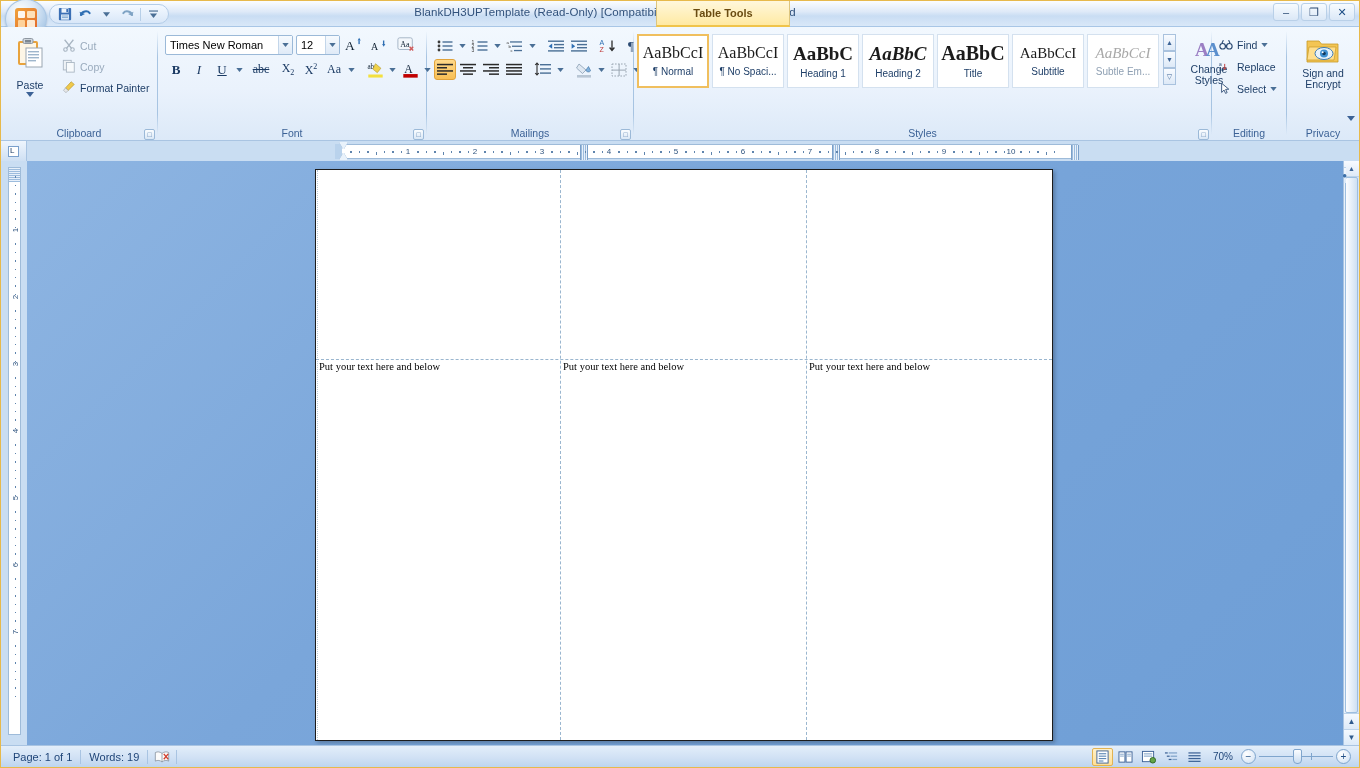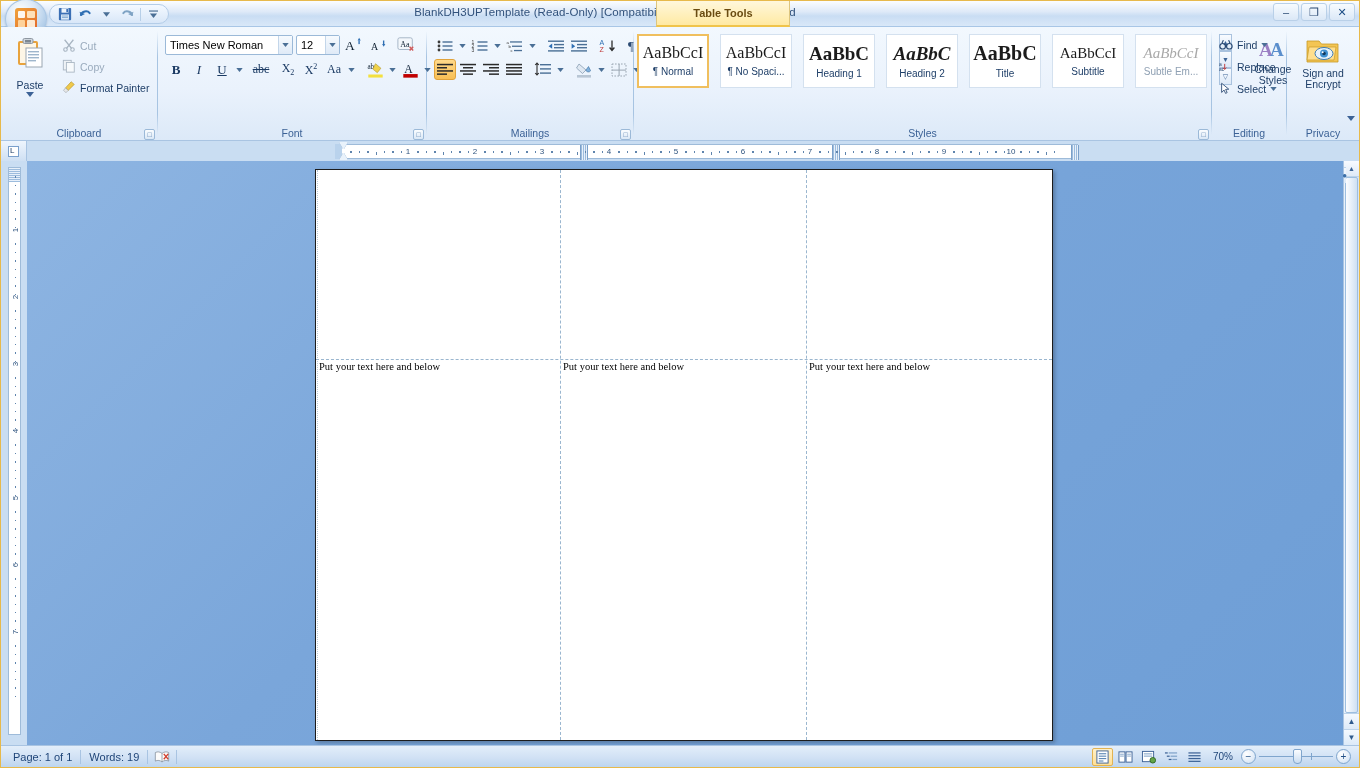--- a/index.html
+++ b/index.html
@@ -196,21 +196,21 @@
   #para-row1,#para-row2{ display:flex; align-items:center; gap:1px; padding:3px 2px 0 4px; }
   .pbtn{
     width:22px; height:21px; display:flex; align-items:center; justify-content:center;
     border-radius:3px; cursor:pointer;
   }
   .pbtn.active{ background:linear-gradient(180deg,#ffd98a,#f8bf55); border:1px solid #e0a33c; }
   .pgap{ width:5px; }
 
   
   #styles-group{ width:290px; flex:1 1 auto; }
-  #styles-gallery{ display:flex; align-items:flex-start; gap:12px; padding-top:2px; }
+  #styles-gallery{ display:flex; align-items:flex-start; gap:4px; padding-top:2px; }
   .style-item{
     width:72px; height:54px; background:#fff; border:1px solid #d4e1ef;
     display:flex; flex-direction:column; align-items:center; justify-content:center;
     cursor:pointer; margin-right:-1px;
   }
   .style-item.selected{ border:2px solid #f0bf5e; box-shadow:inset 0 0 0 1px #fff; }
   .style-prev{ font-family:"Liberation Serif", serif; color:#1b1b1b; line-height:1; }
   .style-name{ font-size:10px; color:#1f3f68; margin-top:5px; white-space:nowrap; }
   .style-name.grey{ color:#8fa0b3; }
   .style-prev.grey{ color:#a8a8a8; }

